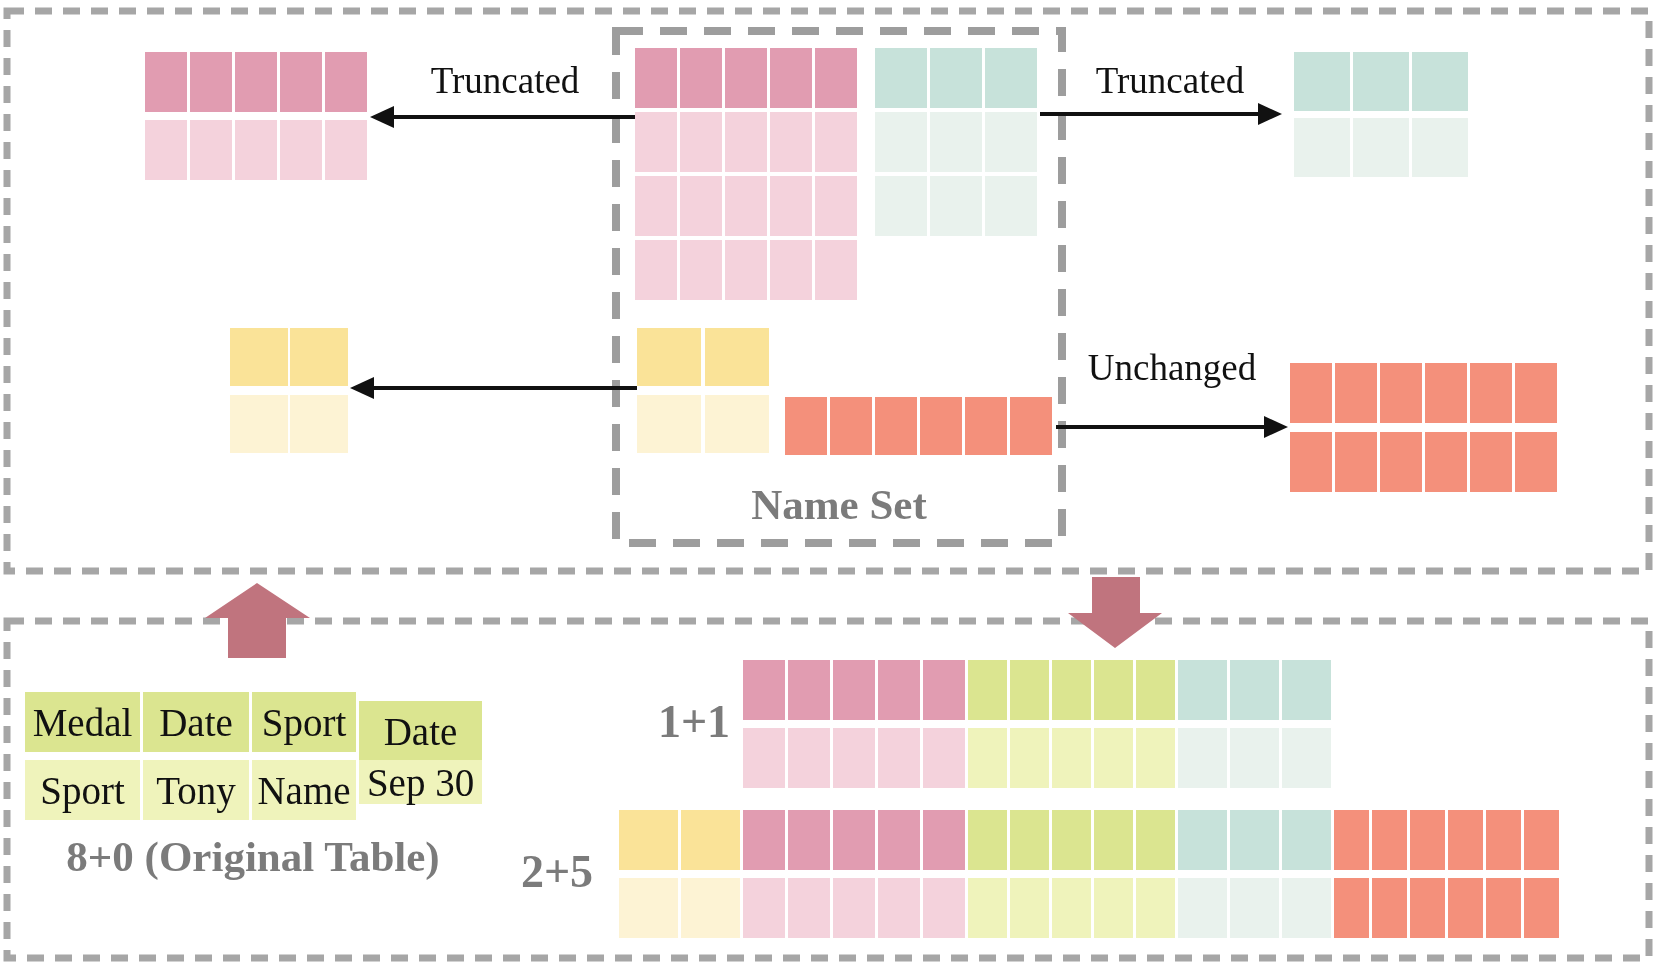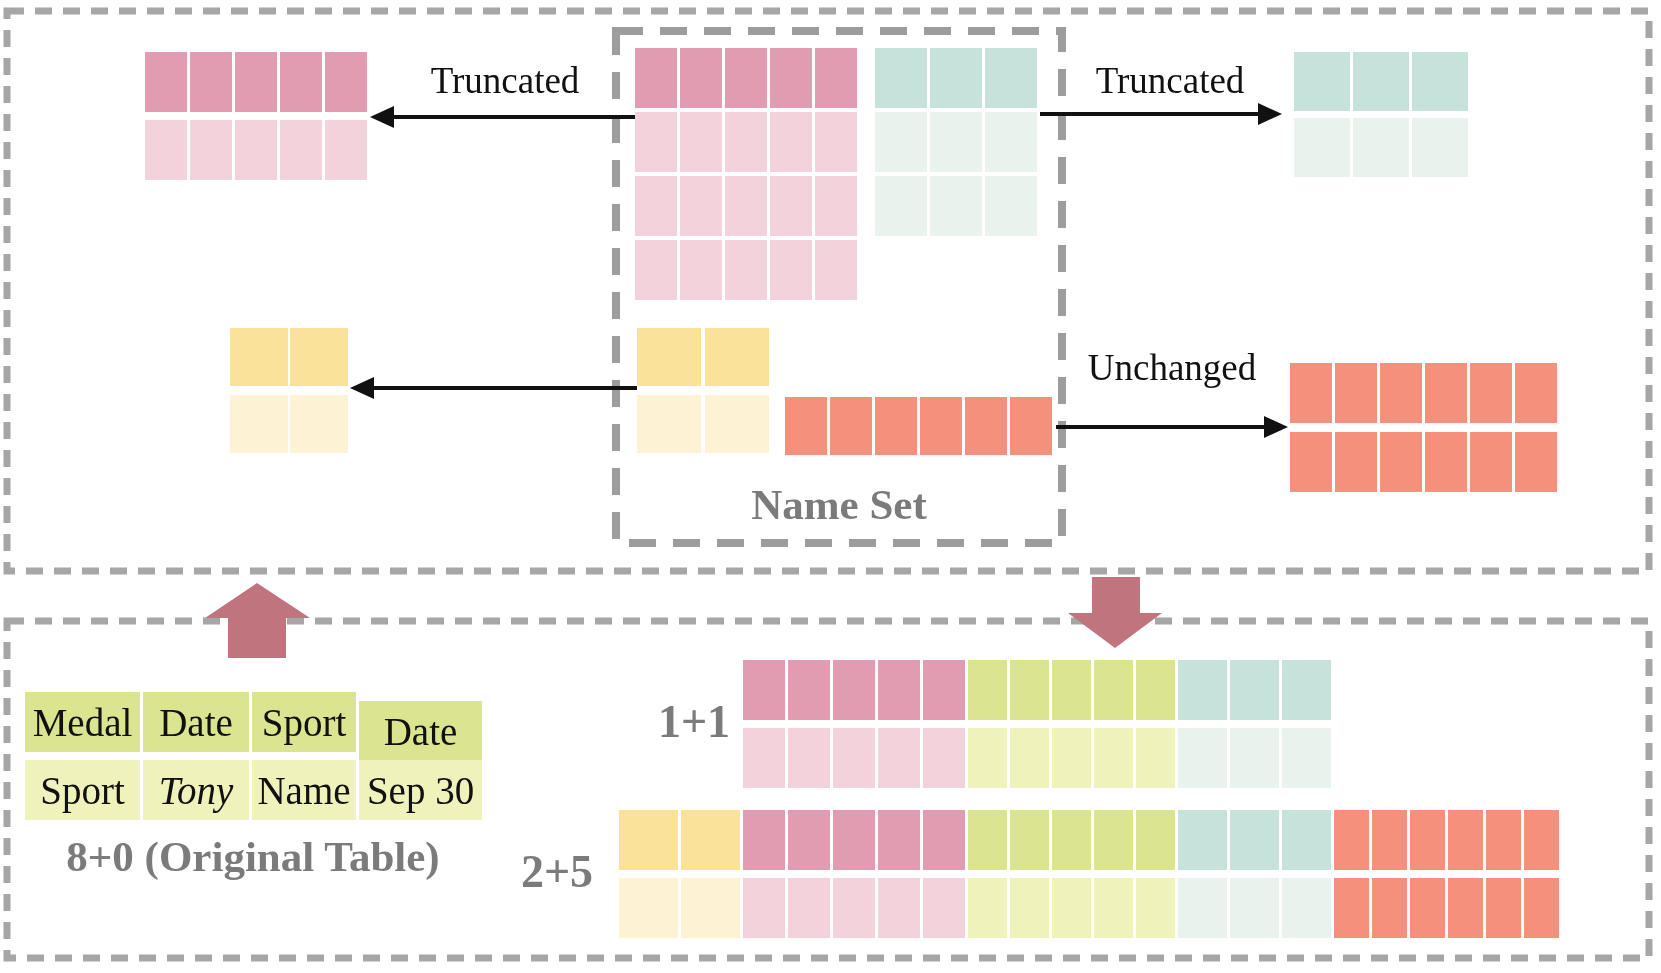--- a/index.html
+++ b/index.html
@@ -55,23 +55,23 @@
   <div class="lbl gray-b" style="left: 253px; top: 834px; color: rgb(123, 123, 123);">8+0 (Original Table)</div>
   <div class="lbl gray-big" style="left: 694px; top: 698px; color: rgb(123, 123, 123);">1+1</div>
   <div class="lbl gray-big" style="left: 557px; top: 848px; color: rgb(123, 123, 123);">2+5</div>
 
   <div id="orig-table" style="left:25px;top:692px;">
       <div class="tcell" style="left: 0px; top: 0px; width: 115px; height: 60px; background: rgb(219, 229, 144); color: rgb(17, 17, 17);">Medal</div>
       <div class="tcell" style="left: 118px; top: 0px; width: 106px; height: 60px; background: rgb(219, 229, 144); color: rgb(17, 17, 17);">Date</div>
       <div class="tcell" style="left: 227px; top: 0px; width: 104px; height: 60px; background: rgb(219, 229, 144); color: rgb(17, 17, 17);">Sport</div>
       <div class="tcell" style="left: 334px; top: 9px; width: 123px; height: 60px; background: rgb(219, 229, 144); color: rgb(17, 17, 17);">Date</div>
       <div class="tcell" style="left: 0px; top: 68px; width: 115px; height: 60px; background: rgb(239, 243, 187); color: rgb(17, 17, 17);">Sport</div>
-      <div class="tcell" style="left: 118px; top: 68px; width: 106px; height: 60px; background: rgb(239, 243, 187); color: rgb(17, 17, 17); font-style: italic;">Tony</div>
+      <div class="tcell" style="left: 118px; top: 68px; width: 106px; height: 60px; background: rgb(239, 243, 187); color: rgb(17, 17, 17);">Tony</div>
       <div class="tcell" style="left: 227px; top: 68px; width: 104px; height: 60px; background: rgb(239, 243, 187); color: rgb(17, 17, 17);">Name</div>
-      <div class="tcell" style="left: 334px; top: 68px; width: 123px; height: 60px; background: rgb(239, 243, 187); color: rgb(17, 17, 17);">Sep 30</div>
+      <div class="tcell" style="left: 334px; top: 68px; width: 123px; height: 44px; background: rgb(239, 243, 187); color: rgb(17, 17, 17);">Sep 30</div>
     </div>
 <div class="grid-block" style="left: 145px; top: 52px;">
       <div class="cell" style="left: 0px; top: 0px; width: 42px; height: 60px; background: rgb(225, 156, 177);"></div>
       <div class="cell" style="left: 45px; top: 0px; width: 42px; height: 60px; background: rgb(225, 156, 177);"></div>
       <div class="cell" style="left: 90px; top: 0px; width: 42px; height: 60px; background: rgb(225, 156, 177);"></div>
       <div class="cell" style="left: 135px; top: 0px; width: 42px; height: 60px; background: rgb(225, 156, 177);"></div>
       <div class="cell" style="left: 180px; top: 0px; width: 42px; height: 60px; background: rgb(225, 156, 177);"></div>
       <div class="cell" style="left: 0px; top: 68px; width: 42px; height: 60px; background: rgb(244, 210, 220);"></div>
       <div class="cell" style="left: 45px; top: 68px; width: 42px; height: 60px; background: rgb(244, 210, 220);"></div>
       <div class="cell" style="left: 90px; top: 68px; width: 42px; height: 60px; background: rgb(244, 210, 220);"></div>

